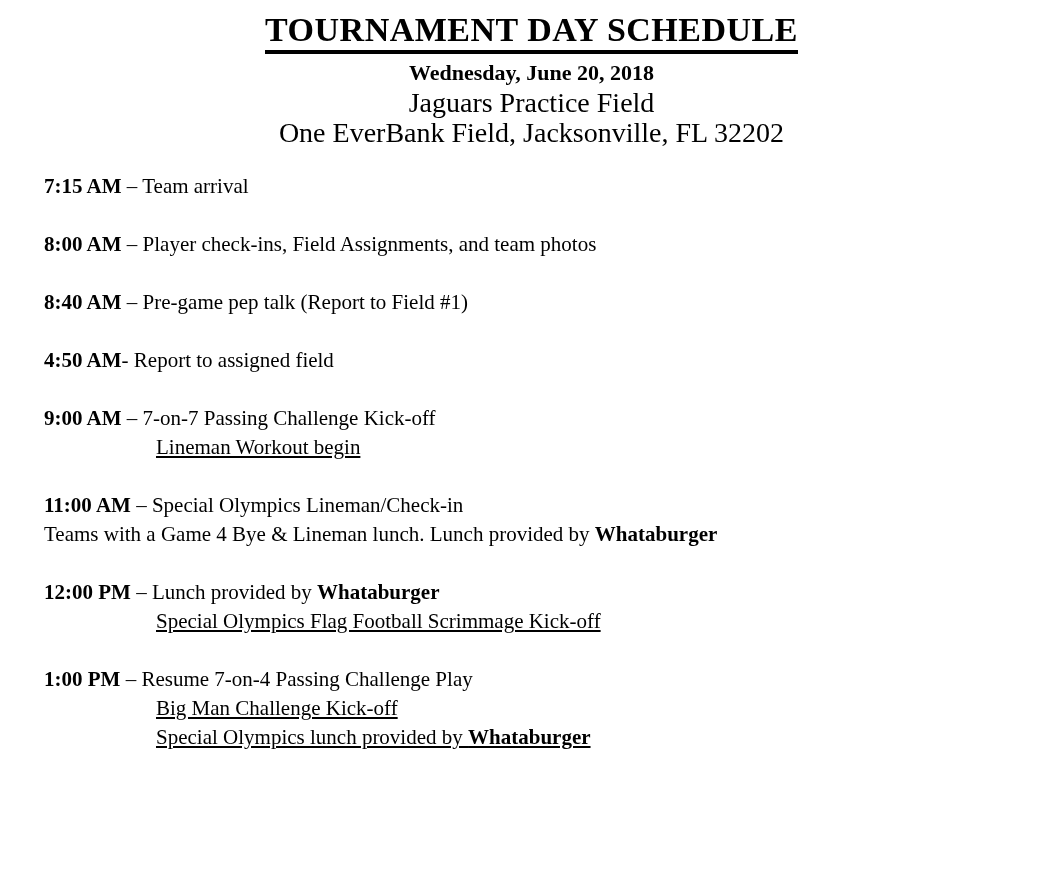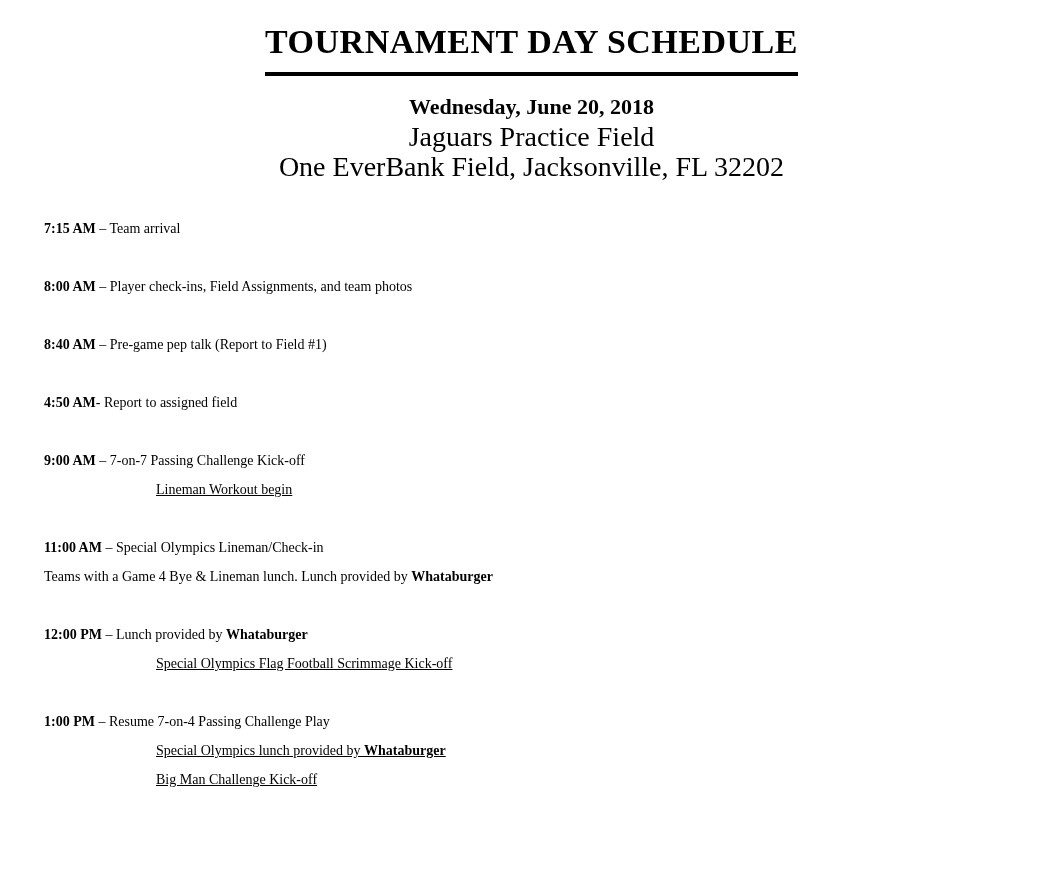--- a/index.html
+++ b/index.html
@@ -16,36 +16,36 @@
     font-family: "Liberation Serif", "DejaVu Serif", serif;
     overflow: hidden;
   }
   .doc-header { text-align: center; }
   .doc-title {
     display: inline-block;
     font-size: 34px;
     font-weight: bold;
     letter-spacing: 0.5px;
     border-bottom: 4px solid #000;
-    padding-bottom: 12px;
+    padding-bottom: 2px;
     line-height: 36px;
-    margin: 16px auto;
+    margin: 4px auto;
   }
   .doc-date {
     font-size: 22px;
     font-weight: bold;
     line-height: 30px;
   }
   .doc-sub {
     font-size: 28px;
     line-height: 30px;
   }
   .schedule {
-    margin-top: 32px;
-    font-size: 14px;
+    margin-top: 24px;
+    font-size: 21px;
     line-height: 29px;
   }
   .entry { margin-bottom: 29px; }
   .line { white-space: pre-wrap; }
   .time { font-weight: bold; }
   .b { font-weight: bold; }
   .cont { margin-left: 112px; white-space: pre-wrap; text-decoration: underline; }
   .doc-footer {
     margin-top: 32px;
     text-align: center;
@@ -95,22 +95,22 @@
       <div class="line"><span>Teams with a Game 4 Bye &amp; Lineman lunch. Lunch provided by </span><span class="b">Whataburger</span></div>
     </div>
 
     <div class="entry">
       <div class="line"><span class="time">12:00 PM</span><span> – </span><span>Lunch provided by </span><span class="b">Whataburger</span></div>
       <div class="cont">Special Olympics Flag Football Scrimmage Kick-off</div>
     </div>
 
     <div class="entry">
       <div class="line"><span class="time">1:00 PM</span><span> – </span><span>Resume 7-on-4 Passing Challenge Play</span></div>
+      <div class="cont">Big Man Challenge Kick-off</div>
       <div class="cont"><span>Special Olympics lunch provided by </span><span class="b">Whataburger</span></div>
-      <div class="cont">Big Man Challenge Kick-off</div>
     </div>
 
   </div>
 
   <div class="doc-footer">
     
     
   </div>
 
 </div>

